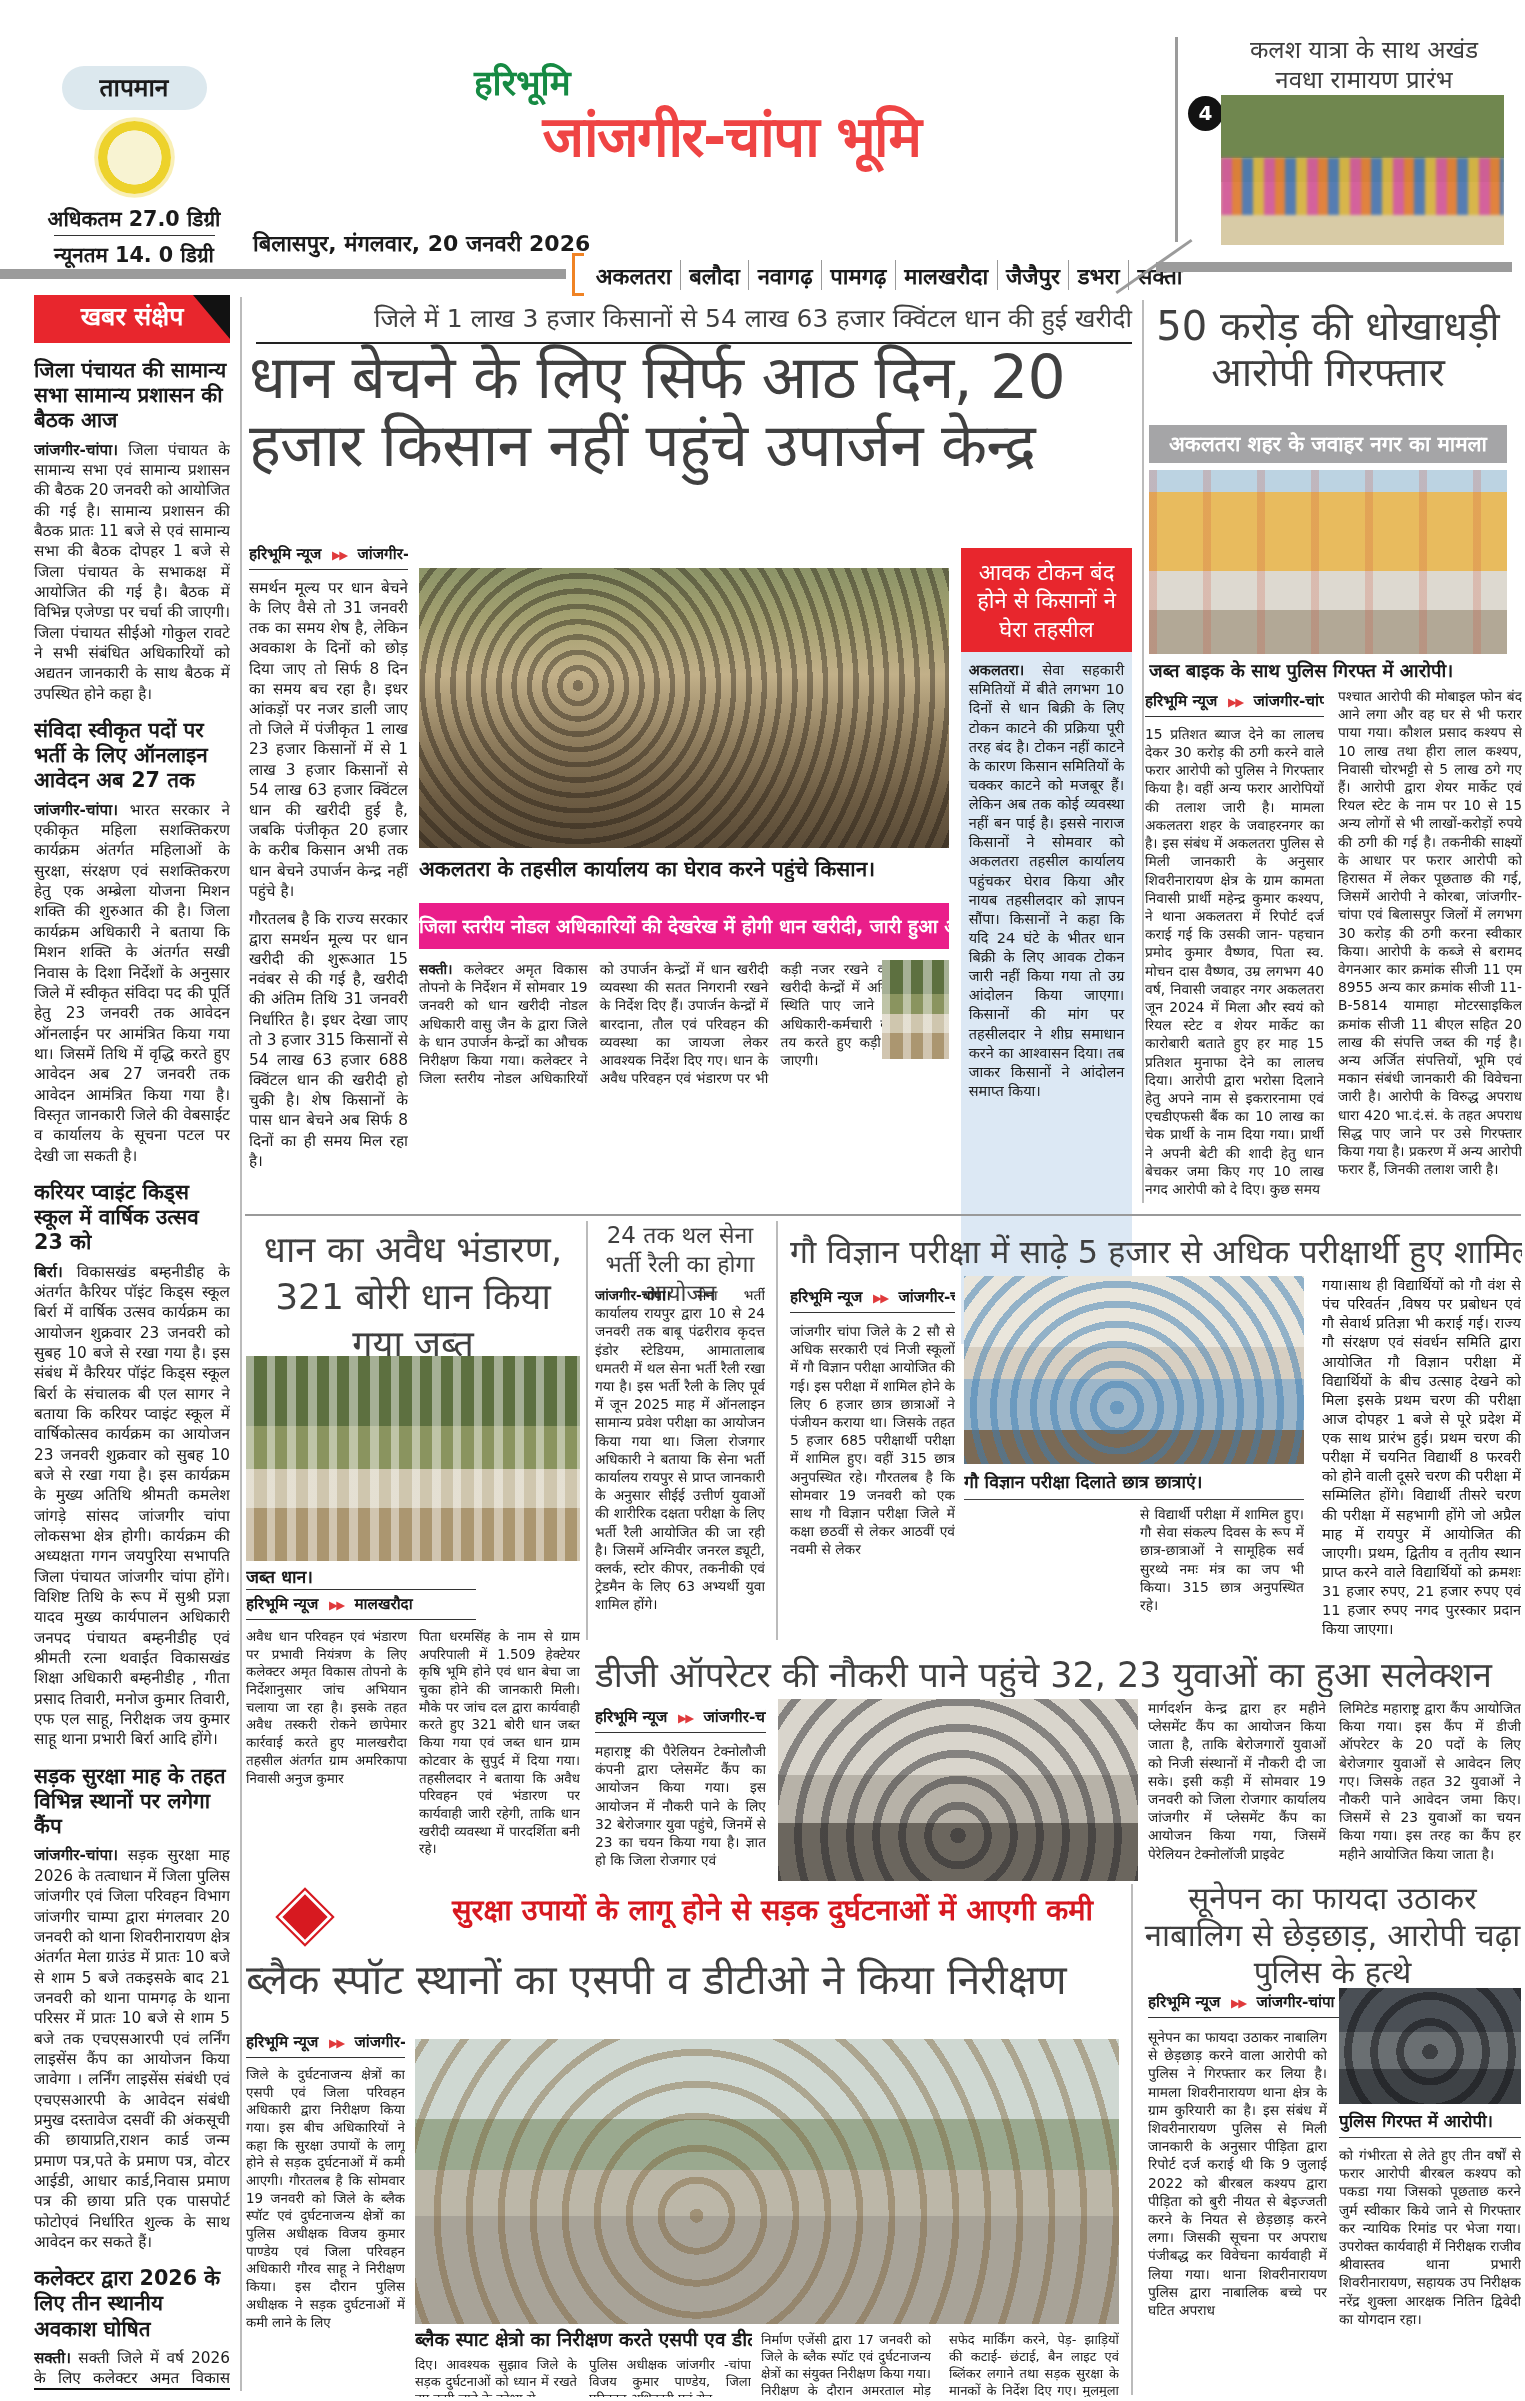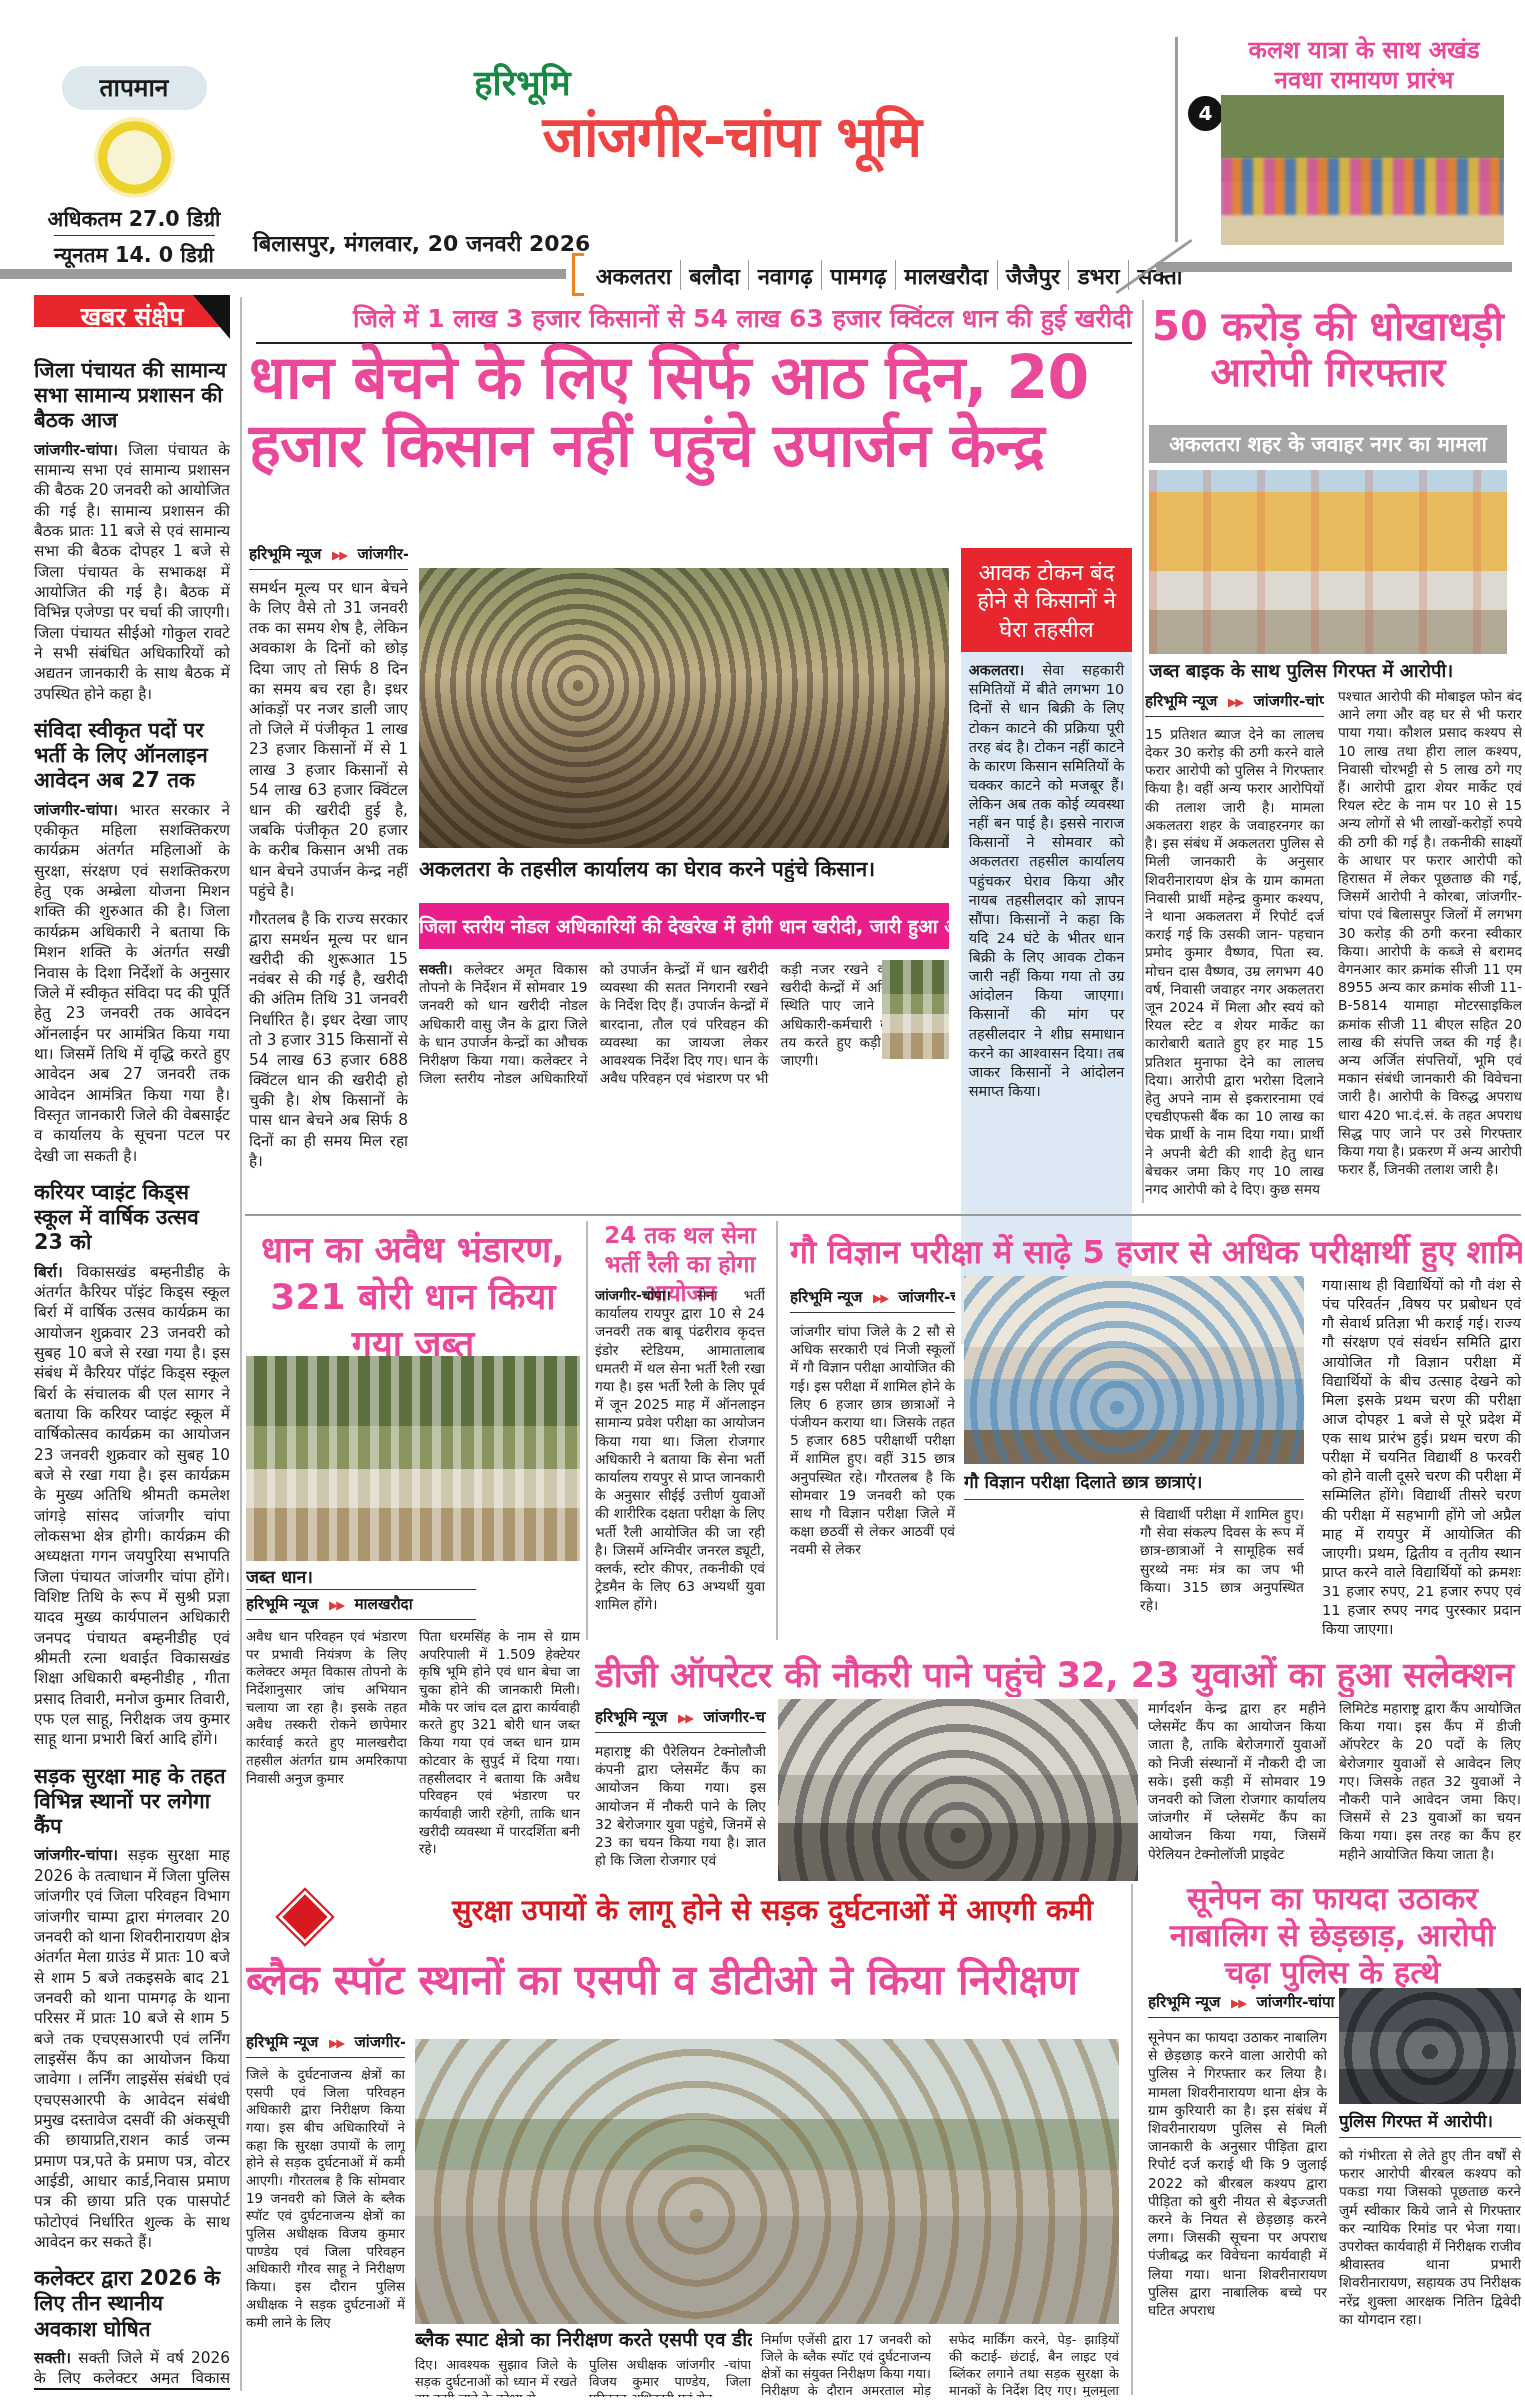--- a/index.html
+++ b/index.html
@@ -1,20 +1,20 @@
 <!DOCTYPE html>
 <html style="font-size:12.2px"><head>
 <meta charset="utf-8">
 <style>
   html,body{margin:0;padding:0;background:#e9e9e9}
   .page{position:relative;width:1525px;height:2401px;background:#fff;margin:0 auto;
         font-family:"DejaVu Sans","Liberation Sans",sans-serif;color:#1b1b1b;overflow:hidden}
   .abs{position:absolute}
   .b{font-weight:bold}
-  .hd{font-weight:bold;color:#ec4899}
+  .hd{font-weight:normal;color:#404040}
   .txt{text-align:justify;line-height:1.32;overflow:hidden}
   .cap{font-weight:bold;overflow:hidden;white-space:nowrap}
   .byline{font-weight:bold;font-size:15.3px;border-bottom:1.5px solid #333;padding:3.1px 0 6.1px;
           white-space:nowrap;overflow:hidden}
   .byline .arr{color:#e03a3c;font-size:11.5px;margin:0 5.4px;letter-spacing:-1.5px}
   .vline{background:#bbb}
   .bar{background:#9b9b9b}
   .pill{width:145px;height:44px;margin:0 auto;background:#dce8ee;border-radius:22px;
         text-align:center;line-height:44px;font-size:24.5px}
   .sun{width:73px;height:73px;margin:10.7px auto;border-radius:50%;
@@ -98,21 +98,21 @@
     <span>सक्ती</span>
   </div>
   <div class="abs bar" style="left:1156px;top:262px;width:356px;height:10px"></div>
 
   <div class="abs" style="left:1175px;top:37px;width:3.1px;height:205px;background:#9b9b9b"></div>
   <div class="abs" style="left:1108px;top:265px;width:92px;height:3.1px;background:#9b9b9b;transform:rotate(-35deg)"></div>
   <div class="abs circle4" style="left:1188px;top:96px">4</div>
   <div class="abs hd" style="left:1223px;top:35px;width:282px;font-size:24px;line-height:1.25;text-align:center">कलश यात्रा के साथ अखंड नवधा रामायण प्रारंभ</div>
   <div class="ph ph-procession" style="left:1221px;top:95px;width:283px;height:150px"></div>
 
-  <div class="abs banner" style="left:34px;top:295px;width:196px;height:32px">
+  <div class="abs banner" style="left:34px;top:295px;width:196px;height:48px">
     <span>खबर संक्षेप</span>
   </div>
   <div class="abs" style="left:34px;top:344px;width:196px;height:2040px;overflow:hidden">
     <div>
       <div class="bhead">जिला पंचायत की सामान्य सभा सामान्य प्रशासन की बैठक आज</div>
       <p class="bbody"><span class="b">जांजगीर-चांपा।</span>
         <span>जिला पंचायत के सामान्य सभा एवं सामान्य प्रशासन की बैठक 20 जनवरी को आयोजित की गई है। सामान्य प्रशासन की बैठक प्रातः 11 बजे से एवं सामान्य सभा की बैठक दोपहर 1 बजे से जिला पंचायत के सभाकक्ष में आयोजित की गई है। बैठक में विभिन्न एजेण्डा पर चर्चा की जाएगी। जिला पंचायत सीईओ गोकुल रावटे ने सभी संबंधित अधिकारियों को अद्यतन जानकारी के साथ बैठक में उपस्थित होने कहा है।</span></p>
     </div>
     <div>
       <div class="bhead">संविदा स्वीकृत पदों पर भर्ती के लिए ऑनलाइन आवेदन अब 27 तक</div>

